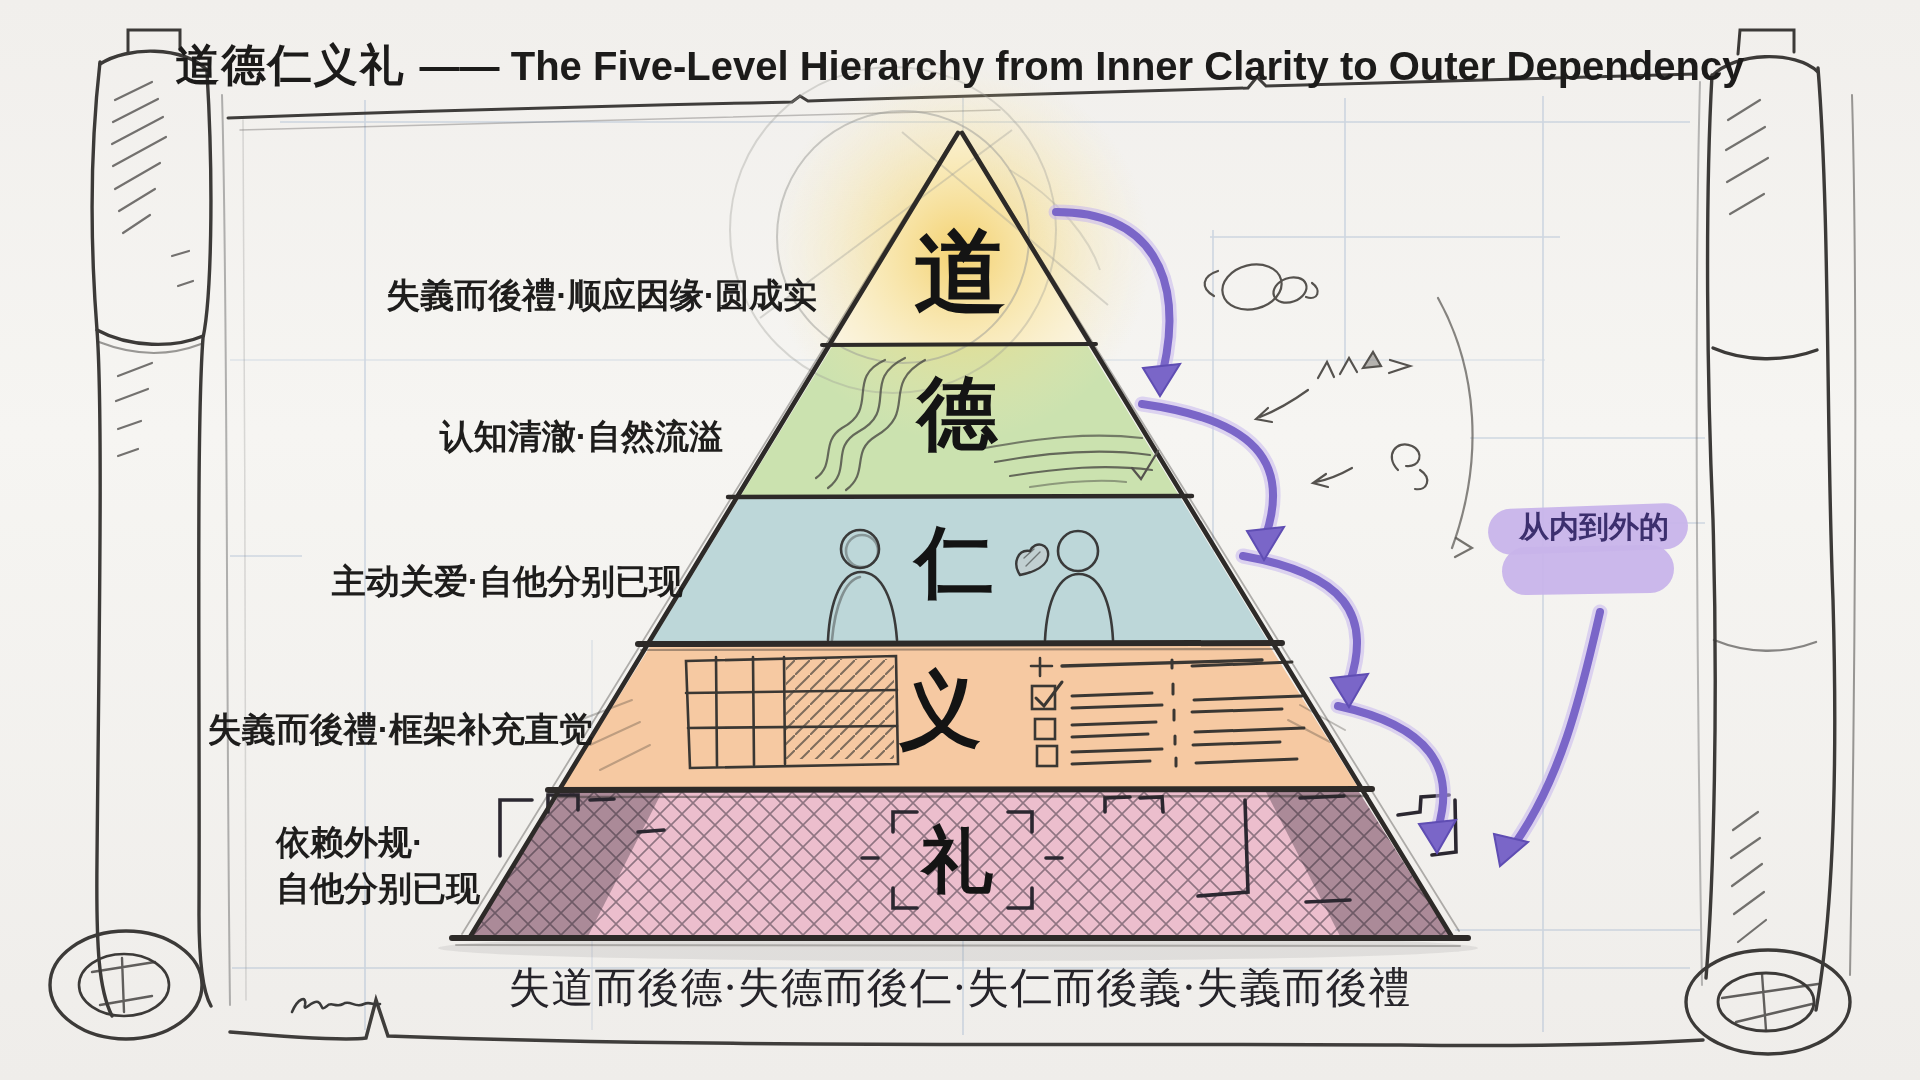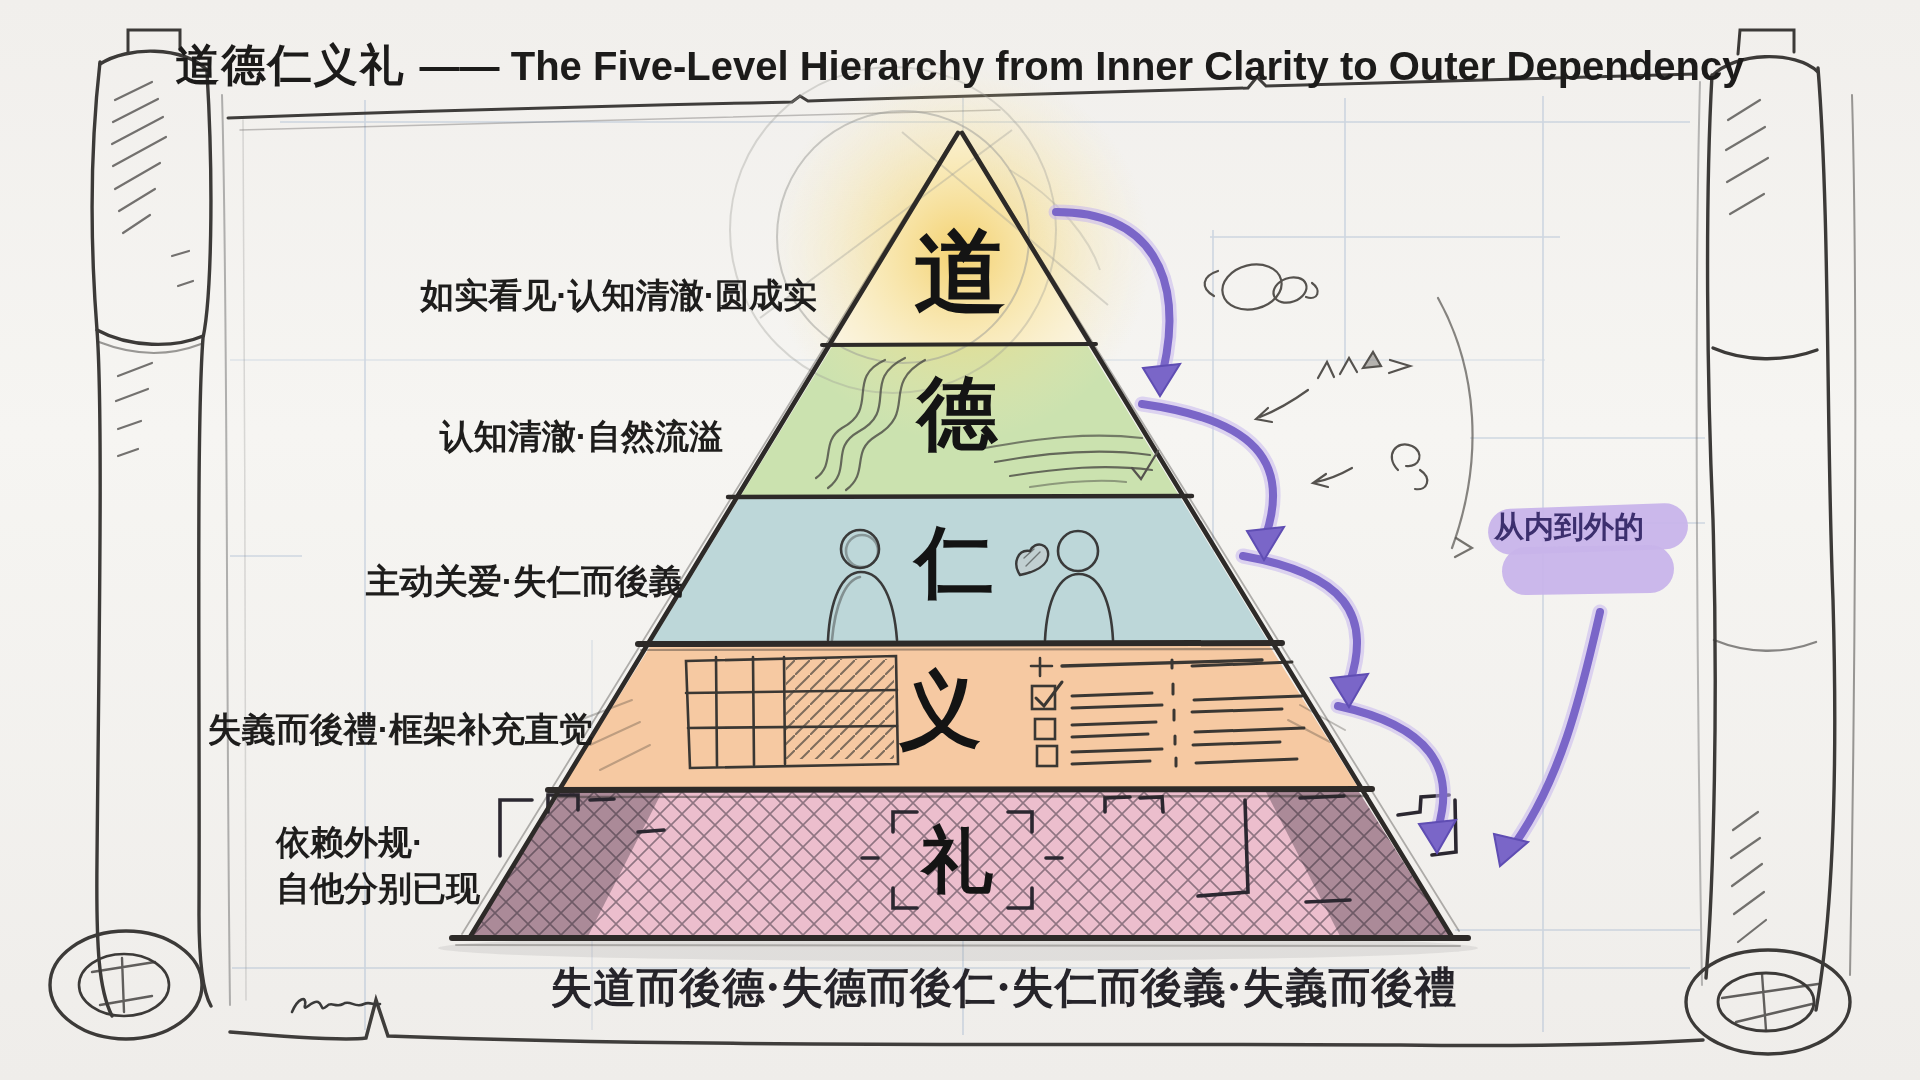--- a/index.html
+++ b/index.html
@@ -8,22 +8,22 @@
          font-family:"Liberation Sans",sans-serif;}
   #art{position:absolute;left:0;top:0;width:1920px;height:1080px;}
   .txt{position:absolute;color:#1c1b1a;}
   .title{top:36px;left:50%;transform:translateX(-50%);white-space:nowrap;}
   .title .zh{font-size:44px;font-weight:800;letter-spacing:2px;}
   .title .en{font-size:40px;font-weight:700;letter-spacing:0px;margin-left:14px;}
   .lvl{transform:translate(-50%,-50%);font-weight:800;color:#141414;white-space:nowrap;line-height:1;}
   .lab{font-size:34px;font-weight:700;white-space:nowrap;color:#1e1d1c;}
   .lab2{font-size:34px;font-weight:700;color:#1e1d1c;line-height:1.35;white-space:nowrap;}
   .quote{top:960px;left:50%;transform:translateX(-50%);font-family:"DejaVu Serif",serif;
-         font-size:42px;font-weight:700;letter-spacing:1px;color:#26242a;white-space:nowrap;margin-left:44px;}
-  .note{left:1494px;top:506px;width:200px;text-align:left;font-size:30px;font-weight:800;
+         font-size:42px;font-weight:400;letter-spacing:1px;color:#26242a;white-space:nowrap;}
+  .note{left:1494px;top:506px;width:200px;text-align:center;font-size:30px;font-weight:800;
         color:#3c2f6e;line-height:1.4;}
 </style>
 </head>
 <body>
 
 <div id="stage">
 
 <svg id="art" viewBox="0 0 1920 1080">
   <defs>
     <radialGradient id="glow" gradientUnits="userSpaceOnUse" cx="960" cy="252" r="190">
@@ -246,23 +246,23 @@
   <div class="txt title">
     <span class="zh">道德仁义礼</span><span class="en">—— The Five-Level Hierarchy from Inner Clarity to Outer Dependency</span>
   </div>
 
   <div class="txt lvl" style="left:960px;top:272px;font-size:92px;">道</div>
   <div class="txt lvl" style="left:957px;top:414px;font-size:80px;">德</div>
   <div class="txt lvl" style="left:954px;top:562px;font-size:78px;">仁</div>
   <div class="txt lvl" style="left:940px;top:710px;font-size:82px;">义</div>
   <div class="txt lvl" style="left:957px;top:860px;font-size:72px;">礼</div>
 
-  <div class="txt lab" style="right:1103px;top:273px;">如实看见·认知清澈·圆成实</div>
+  <div class="txt lab" style="right:1103px;top:273px;">失義而後禮·顺应因缘·圆成实</div>
   <div class="txt lab" style="right:1197px;top:414px;margin-left:33px;">认知清澈·自然流溢</div>
-  <div class="txt lab" style="right:1237px;top:559px;">主动关爱·失仁而後義</div>
+  <div class="txt lab" style="right:1237px;top:559px;">主动关爱·自他分别已现</div>
   <div class="txt lab" style="right:1327px;top:707px;">失義而後禮·框架补充直觉</div>
   <div class="txt lab2" style="right:1440px;top:820px;">
     <div>依赖外规·</div>
     <div>自他分别已现</div>
   </div>
 
   <div class="txt note">
     <div>从内到外的</div>
   </div>
 

